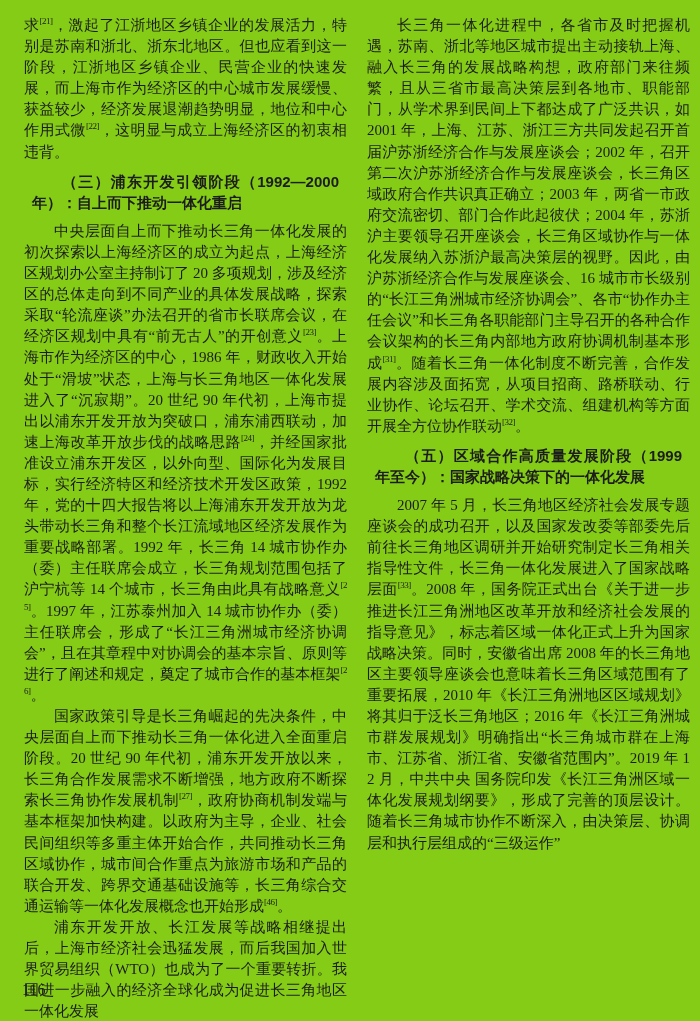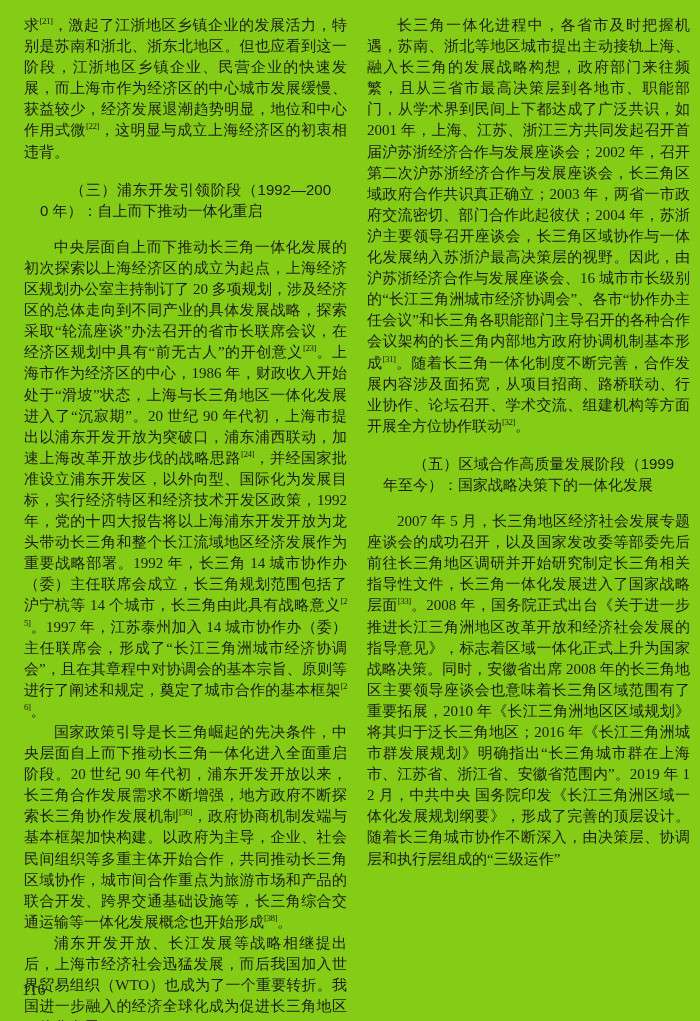--- a/index.html
+++ b/index.html
@@ -29,24 +29,24 @@
     word-break: break-all;
   }
   .col-left  { left: 24px;  }
   .col-right { left: 367px; }
   .para {
     margin: 0;
     text-indent: 2em;
   }
   .para.no-indent { text-indent: 0; }
   .heading {
-    margin: 16px;
+    margin: 8px;
     text-indent: 2em;
     font-family: "Liberation Sans", "DejaVu Sans", sans-serif;
-    font-weight: normal;
+    font-weight: bold;
     font-size: 15px;
     line-height: 21.1px;
   }
   
   .col sup {
     font-size: 9px;
     line-height: 0;
     vertical-align: super;
     letter-spacing: -0.5px;
   }
@@ -61,21 +61,21 @@
 </style>
 </head>
 <body>
 
 <div class="page">
 
   <div class="col col-left">
     <p class="para no-indent">求<sup>[21]</sup>，激起了江浙地区乡镇企业的发展活力，特别是苏南和浙北、浙东北地区。但也应看到这一阶段，江浙地区乡镇企业、民营企业的快速发展，而上海市作为经济区的中心城市发展缓慢、获益较少，经济发展退潮趋势明显，地位和中心作用式微<sup>[22]</sup>，这明显与成立上海经济区的初衷相违背。</p>
     <p class="heading">（三）浦东开发引领阶段（1992—2000 年）：自上而下推动一体化重启</p>
     <p class="para">中央层面自上而下推动长三角一体化发展的初次探索以上海经济区的成立为起点，上海经济区规划办公室主持制订了 20 多项规划，涉及经济区的总体走向到不同产业的具体发展战略，探索采取“轮流座谈”办法召开的省市长联席会议，在经济区规划中具有“前无古人”的开创意义<sup>[23]</sup>。上海市作为经济区的中心，1986 年，财政收入开始处于“滑坡”状态，上海与长三角地区一体化发展进入了“沉寂期”。20 世纪 90 年代初，上海市提出以浦东开发开放为突破口，浦东浦西联动，加速上海改革开放步伐的战略思路<sup>[24]</sup>，并经国家批准设立浦东开发区，以外向型、国际化为发展目标，实行经济特区和经济技术开发区政策，1992 年，党的十四大报告将以上海浦东开发开放为龙头带动长三角和整个长江流域地区经济发展作为重要战略部署。1992 年，长三角 14 城市协作办（委）主任联席会成立，长三角规划范围包括了沪宁杭等 14 个城市，长三角由此具有战略意义<sup>[25]</sup>。1997 年，江苏泰州加入 14 城市协作办（委）主任联席会，形成了“长江三角洲城市经济协调会”，且在其章程中对协调会的基本宗旨、原则等进行了阐述和规定，奠定了城市合作的基本框架<sup>[26]</sup>。</p>
-    <p class="para">国家政策引导是长三角崛起的先决条件，中央层面自上而下推动长三角一体化进入全面重启阶段。20 世纪 90 年代初，浦东开发开放以来，长三角合作发展需求不断增强，地方政府不断探索长三角协作发展机制<sup>[36]</sup>，政府协商机制发端与基本框架加快构建。以政府为主导，企业、社会民间组织等多重主体开始合作，共同推动长三角区域协作，城市间合作重点为旅游市场和产品的联合开发、跨界交通基础设施等，长三角综合交通运输等一体化发展概念也开始形成<sup>[38]</sup>。</p>
+    <p class="para">国家政策引导是长三角崛起的先决条件，中央层面自上而下推动长三角一体化进入全面重启阶段。20 世纪 90 年代初，浦东开发开放以来，长三角合作发展需求不断增强，地方政府不断探索长三角协作发展机制<sup>[27]</sup>，政府协商机制发端与基本框架加快构建。以政府为主导，企业、社会民间组织等多重主体开始合作，共同推动长三角区域协作，城市间合作重点为旅游市场和产品的联合开发、跨界交通基础设施等，长三角综合交通运输等一体化发展概念也开始形成<sup>[46]</sup>。</p>
     <p class="para">浦东开发开放、长江发展等战略相继提出后，上海市经济社会迅猛发展，而后我国加入世界贸易组织（WTO）也成为了一个重要转折。我国进一步融入的经济全球化成为促进长三角地区一体化发展</p>
   </div>
 
   <div class="col col-right">
     <p class="para">长三角一体化进程中，各省市及时把握机遇，苏南、浙北等地区城市提出主动接轨上海、融入长三角的发展战略构想，政府部门来往频繁，且从三省市最高决策层到各地市、职能部门，从学术界到民间上下都达成了广泛共识，如 2001 年，上海、江苏、浙江三方共同发起召开首届沪苏浙经济合作与发展座谈会；2002 年，召开第二次沪苏浙经济合作与发展座谈会，长三角区域政府合作共识真正确立；2003 年，两省一市政府交流密切、部门合作此起彼伏；2004 年，苏浙沪主要领导召开座谈会，长三角区域协作与一体化发展纳入苏浙沪最高决策层的视野。因此，由沪苏浙经济合作与发展座谈会、16 城市市长级别的“长江三角洲城市经济协调会”、各市“协作办主任会议”和长三角各职能部门主导召开的各种合作会议架构的长三角内部地方政府协调机制基本形成<sup>[31]</sup>。随着长三角一体化制度不断完善，合作发展内容涉及面拓宽，从项目招商、路桥联动、行业协作、论坛召开、学术交流、组建机构等方面开展全方位协作联动<sup>[32]</sup>。</p>
     <p class="heading">（五）区域合作高质量发展阶段（1999 年至今）：国家战略决策下的一体化发展</p>
     <p class="para">2007 年 5 月，长三角地区经济社会发展专题座谈会的成功召开，以及国家发改委等部委先后前往长三角地区调研并开始研究制定长三角相关指导性文件，长三角一体化发展进入了国家战略层面<sup>[33]</sup>。2008 年，国务院正式出台《关于进一步推进长江三角洲地区改革开放和经济社会发展的指导意见》，标志着区域一体化正式上升为国家战略决策。同时，安徽省出席 2008 年的长三角地区主要领导座谈会也意味着长三角区域范围有了重要拓展，2010 年《长江三角洲地区区域规划》将其归于泛长三角地区；2016 年《长江三角洲城市群发展规划》明确指出“长三角城市群在上海市、江苏省、浙江省、安徽省范围内”。2019 年 12 月，中共中央 国务院印发《长江三角洲区域一体化发展规划纲要》，形成了完善的顶层设计。随着长三角城市协作不断深入，由决策层、协调层和执行层组成的“三级运作”</p>
   </div>
 
   <div class="page-number">116</div>

